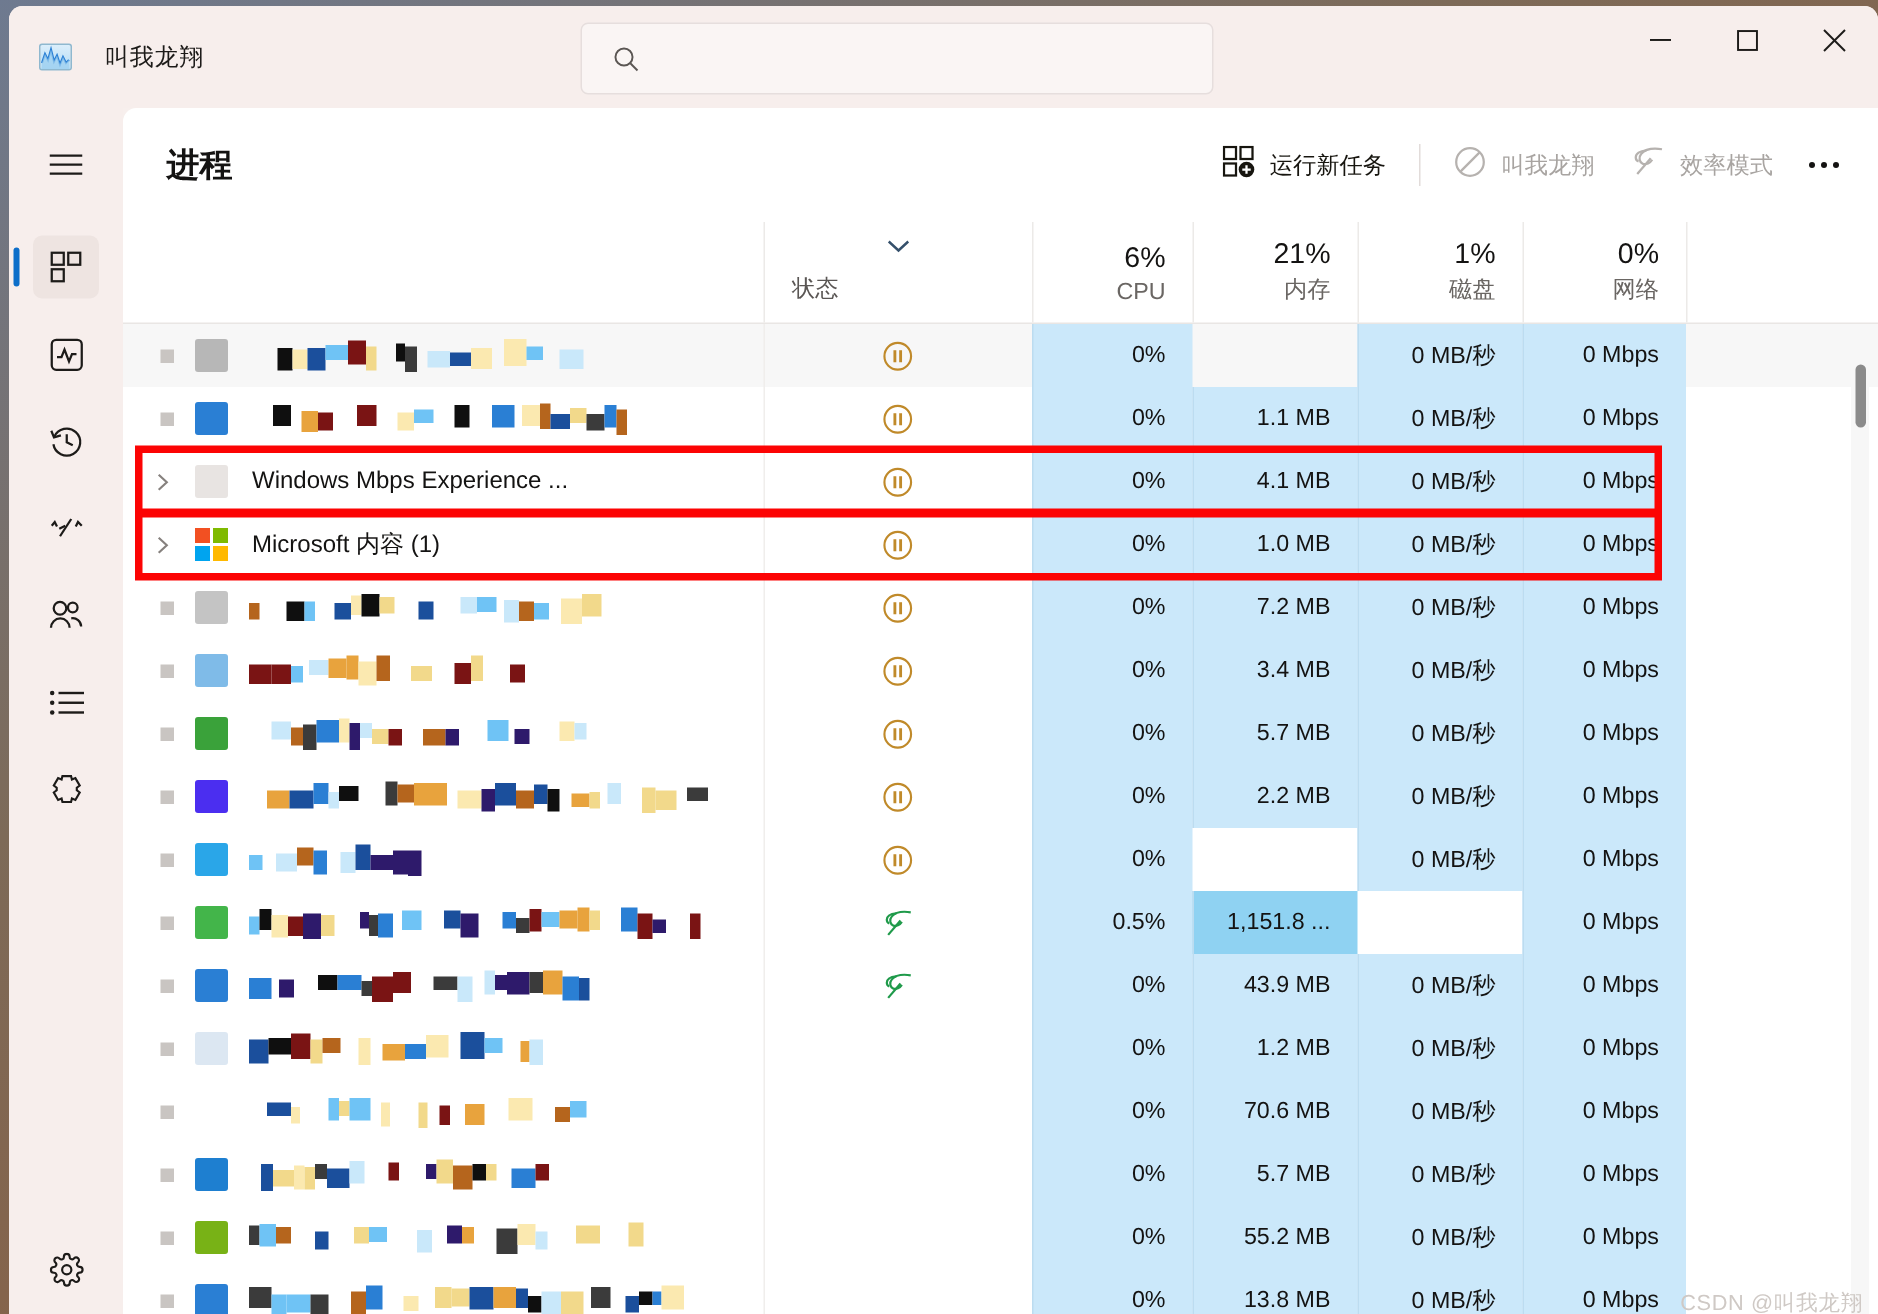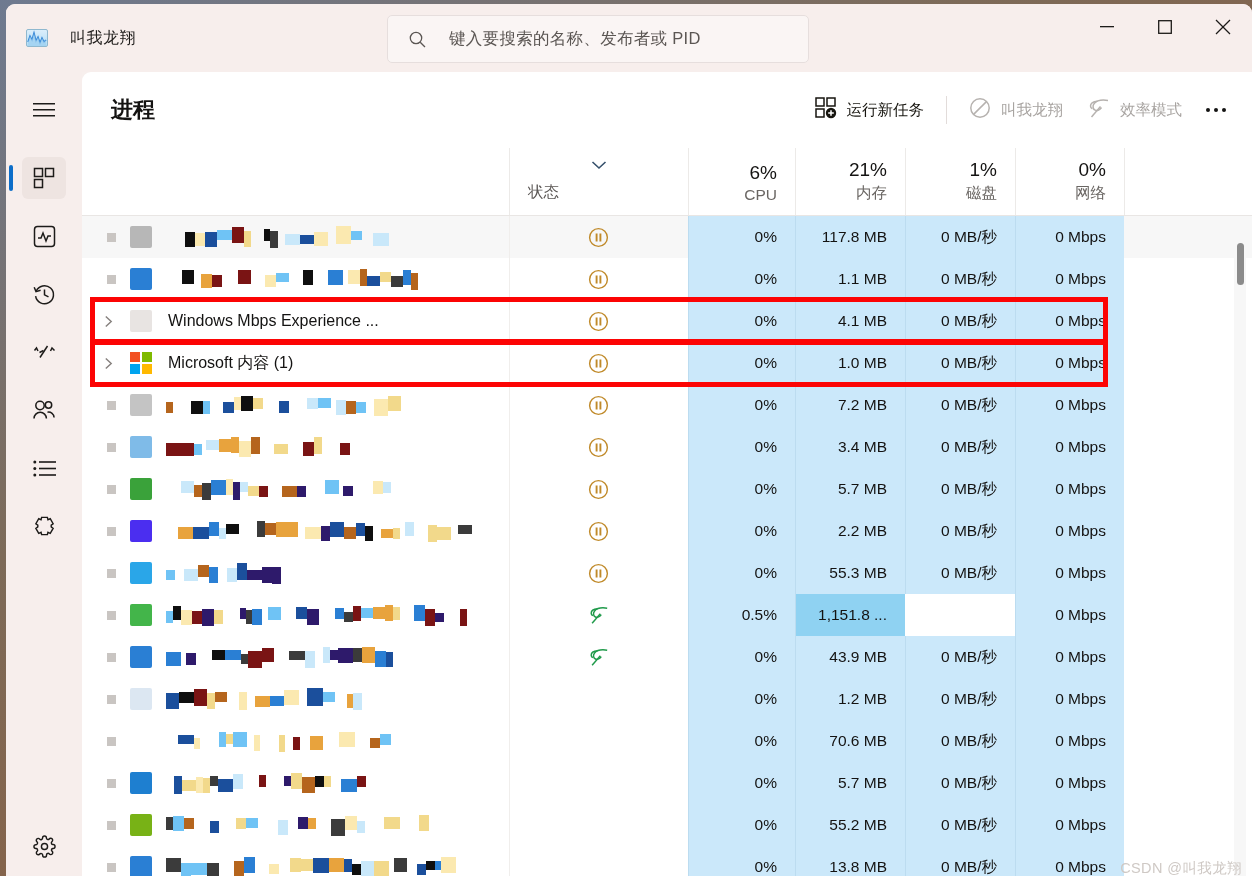--- a/index.html
+++ b/index.html
@@ -188,21 +188,20 @@
     <div class="app-title">叫我龙翔</div>
 
     <div class="search-wrap">
       <div class="search-box">
         <span class="search-ico">
           <svg width="19" height="19" viewBox="0 0 19 19">
             <circle cx="8" cy="8" r="5.7" fill="none" stroke="#5b5653" stroke-width="1.3"></circle>
             <line x1="12.2" y1="12.2" x2="17" y2="17" stroke="#5b5653" stroke-width="1.3"></line>
           </svg>
         </span>
-        <span class="search-ph">键入要搜索的名称、发布者或 PID</span>
       </div>
     </div>
 
     <div id="wincontrols">
       <div class="wc">
         <svg width="14" height="2">
             <rect width="14" height="1.3" fill="#1d1b19"></rect>
           </svg>
       </div>
       <div class="wc">
@@ -425,21 +424,20 @@
             </div>
             <div class="cell c-status status">
               <span class="sep"></span>
               <svg viewBox="0 0 22 22" class="pause-ic">
                 <circle cx="11" cy="11" r="9.3" fill="none" stroke="#c08a2a" stroke-width="1.5"></circle>
                 <rect x="8" y="6.8" width="2" height="8.4" fill="#c08a2a"></rect>
                 <rect x="12" y="6.8" width="2" height="8.4" fill="#c08a2a"></rect>
               </svg>
             </div>
             <div class="cell num c-cpu tint">0%<span class="sep" style="background: rgb(188, 220, 240);"></span></div>
-            <div class="cell num c-mem tint">117.8 MB<span class="sep" style="background: rgb(188, 220, 240);"></span></div>
             <div class="cell num c-disk tint">0 MB/秒<span class="sep" style="background: rgb(188, 220, 240);"></span></div>
             <div class="cell num c-net tint">0 Mbps<span class="sep" style="background: rgb(188, 220, 240);"></span></div>
           </div>
           <div class="row">
             <div class="cell c-name">
               <span class="chev">
                 <span style="width: 9px; height: 9px; background: rgb(201, 197, 194); display: block; margin-left: 3px;"></span>
               </span>
               <span class="appicon" style="background: rgb(42, 127, 212); border-radius: 2px;"></span>
               <span class="mosaic">
@@ -726,21 +724,20 @@
             </div>
             <div class="cell c-status status">
               <span class="sep"></span>
               <svg viewBox="0 0 22 22" class="pause-ic">
                 <circle cx="11" cy="11" r="9.3" fill="none" stroke="#c08a2a" stroke-width="1.5"></circle>
                 <rect x="8" y="6.8" width="2" height="8.4" fill="#c08a2a"></rect>
                 <rect x="12" y="6.8" width="2" height="8.4" fill="#c08a2a"></rect>
               </svg>
             </div>
             <div class="cell num c-cpu tint">0%<span class="sep" style="background: rgb(188, 220, 240);"></span></div>
-            <div class="cell num c-mem tint">55.3 MB<span class="sep" style="background: rgb(188, 220, 240);"></span></div>
             <div class="cell num c-disk tint">0 MB/秒<span class="sep" style="background: rgb(188, 220, 240);"></span></div>
             <div class="cell num c-net tint">0 Mbps<span class="sep" style="background: rgb(188, 220, 240);"></span></div>
           </div>
           <div class="row">
             <div class="cell c-name">
               <span class="chev">
                 <span style="width: 9px; height: 9px; background: rgb(201, 197, 194); display: block; margin-left: 3px;"></span>
               </span>
               <span class="appicon" style="background: rgb(67, 181, 74); border-radius: 2px;"></span>
               <span class="mosaic">

